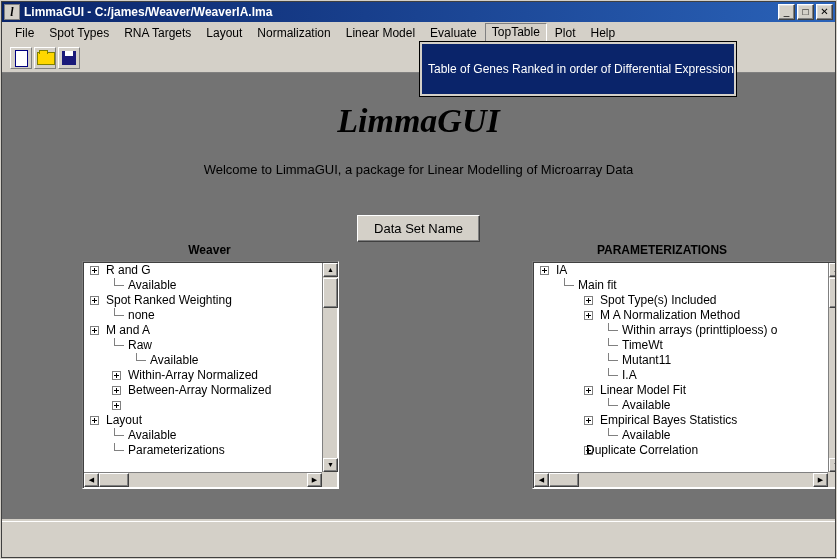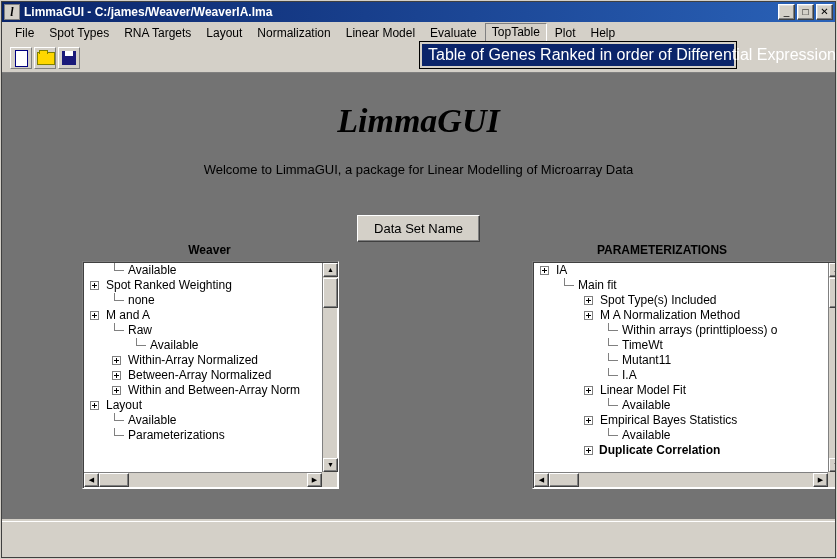--- a/index.html
+++ b/index.html
@@ -105,22 +105,22 @@
     width: 318px;
     background: #d4d0c8;
     border: 1px solid #000000;
     box-sizing: border-box;
     padding: 2px;
     z-index: 30;
   }
   .dropdown-item {
     background: #0a246a;
     color: #ffffff;
-    font-size: 16px;
-    padding: 2px 6px;
+    font-size: 12px;
+    padding: 18px 6px;
     white-space: nowrap;
   }
 
   
   .toolbar {
     position: absolute;
     left: 2px; top: 44px;
     width: 833px;
     height: 28px;
     background: #d4d0c8;
@@ -433,20 +433,24 @@
     </div>
 
     <div class="panel-headers">
       <div class="panel-header" id="hdr-left">Weaver</div>
       <div class="panel-header" id="hdr-right">PARAMETERIZATIONS</div>
     </div>
 
     <div class="tree-panel" id="panel-left">
       <div class="tree-content" id="tree-left">
           <div class="tree-row">
+            <span class="plusbox" style="left: 6px;"></span>
+            <span class="tree-label" style="left: 22px;">R and G</span>
+          </div>
+          <div class="tree-row">
             <span class="elbow" style="left: 30px;"></span>
             <span class="tree-label" style="left: 44px;">Available</span>
           </div>
           <div class="tree-row">
             <span class="plusbox" style="left: 6px;"></span>
             <span class="tree-label" style="left: 22px;">Spot Ranked Weighting</span>
           </div>
           <div class="tree-row">
             <span class="elbow" style="left: 30px;"></span>
             <span class="tree-label" style="left: 44px;">none</span>
@@ -466,21 +470,20 @@
           <div class="tree-row">
             <span class="plusbox" style="left: 28px;"></span>
             <span class="tree-label" style="left: 44px;">Within-Array Normalized</span>
           </div>
           <div class="tree-row">
             <span class="plusbox" style="left: 28px;"></span>
             <span class="tree-label" style="left: 44px;">Between-Array Normalized</span>
           </div>
           <div class="tree-row">
             <span class="plusbox" style="left: 28px;"></span>
-            <span class="tree-label" style="left: 44px;">Within and Between-Array Norm</span>
           </div>
           <div class="tree-row">
             <span class="plusbox" style="left: 6px;"></span>
             <span class="tree-label" style="left: 22px;">Layout</span>
           </div>
           <div class="tree-row">
             <span class="elbow" style="left: 30px;"></span>
             <span class="tree-label" style="left: 44px;">Available</span>
           </div>
           <div class="tree-row">
@@ -546,21 +549,21 @@
           <div class="tree-row">
             <span class="plusbox" style="left: 50px;"></span>
             <span class="tree-label" style="left: 66px;">Empirical Bayes Statistics</span>
           </div>
           <div class="tree-row">
             <span class="elbow" style="left: 74px;"></span>
             <span class="tree-label" style="left: 88px;">Available</span>
           </div>
           <div class="tree-row">
             <span class="plusbox" style="left: 50px;"></span>
-            <span class="tree-label" style="left: 65px; font-weight: bold;">Duplicate Correlation</span>
+            <span class="tree-label" style="left: 52px;">Duplicate Correlation</span>
           </div>
         </div>
       <div class="sb-v">
         <div class="sb-arrow up">▲</div>
         <div class="sb-thumb"></div>
         <div class="sb-arrow down">▼</div>
       </div>
       <div class="sb-h">
         <div class="sb-arrow left">◀</div>
         <div class="sb-thumb"></div>

